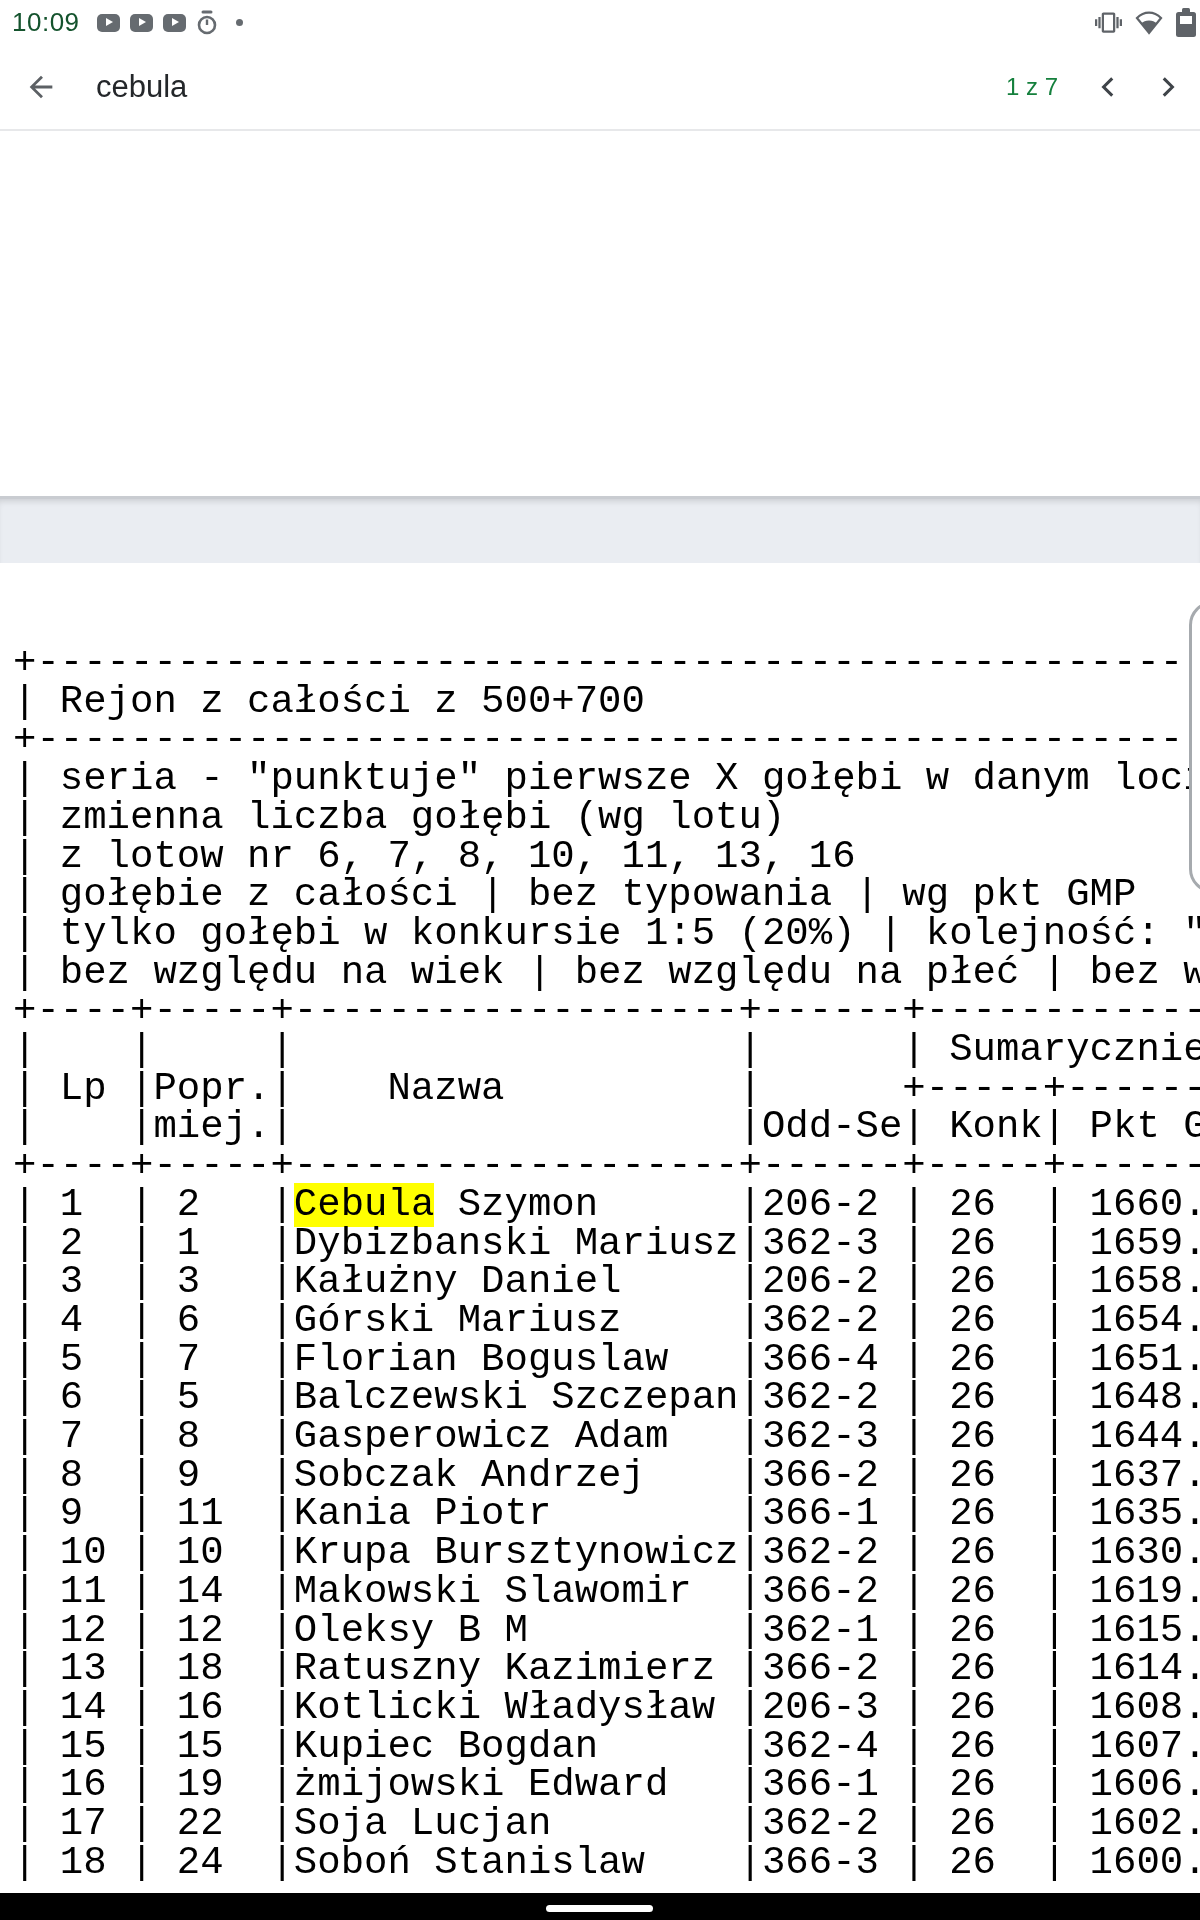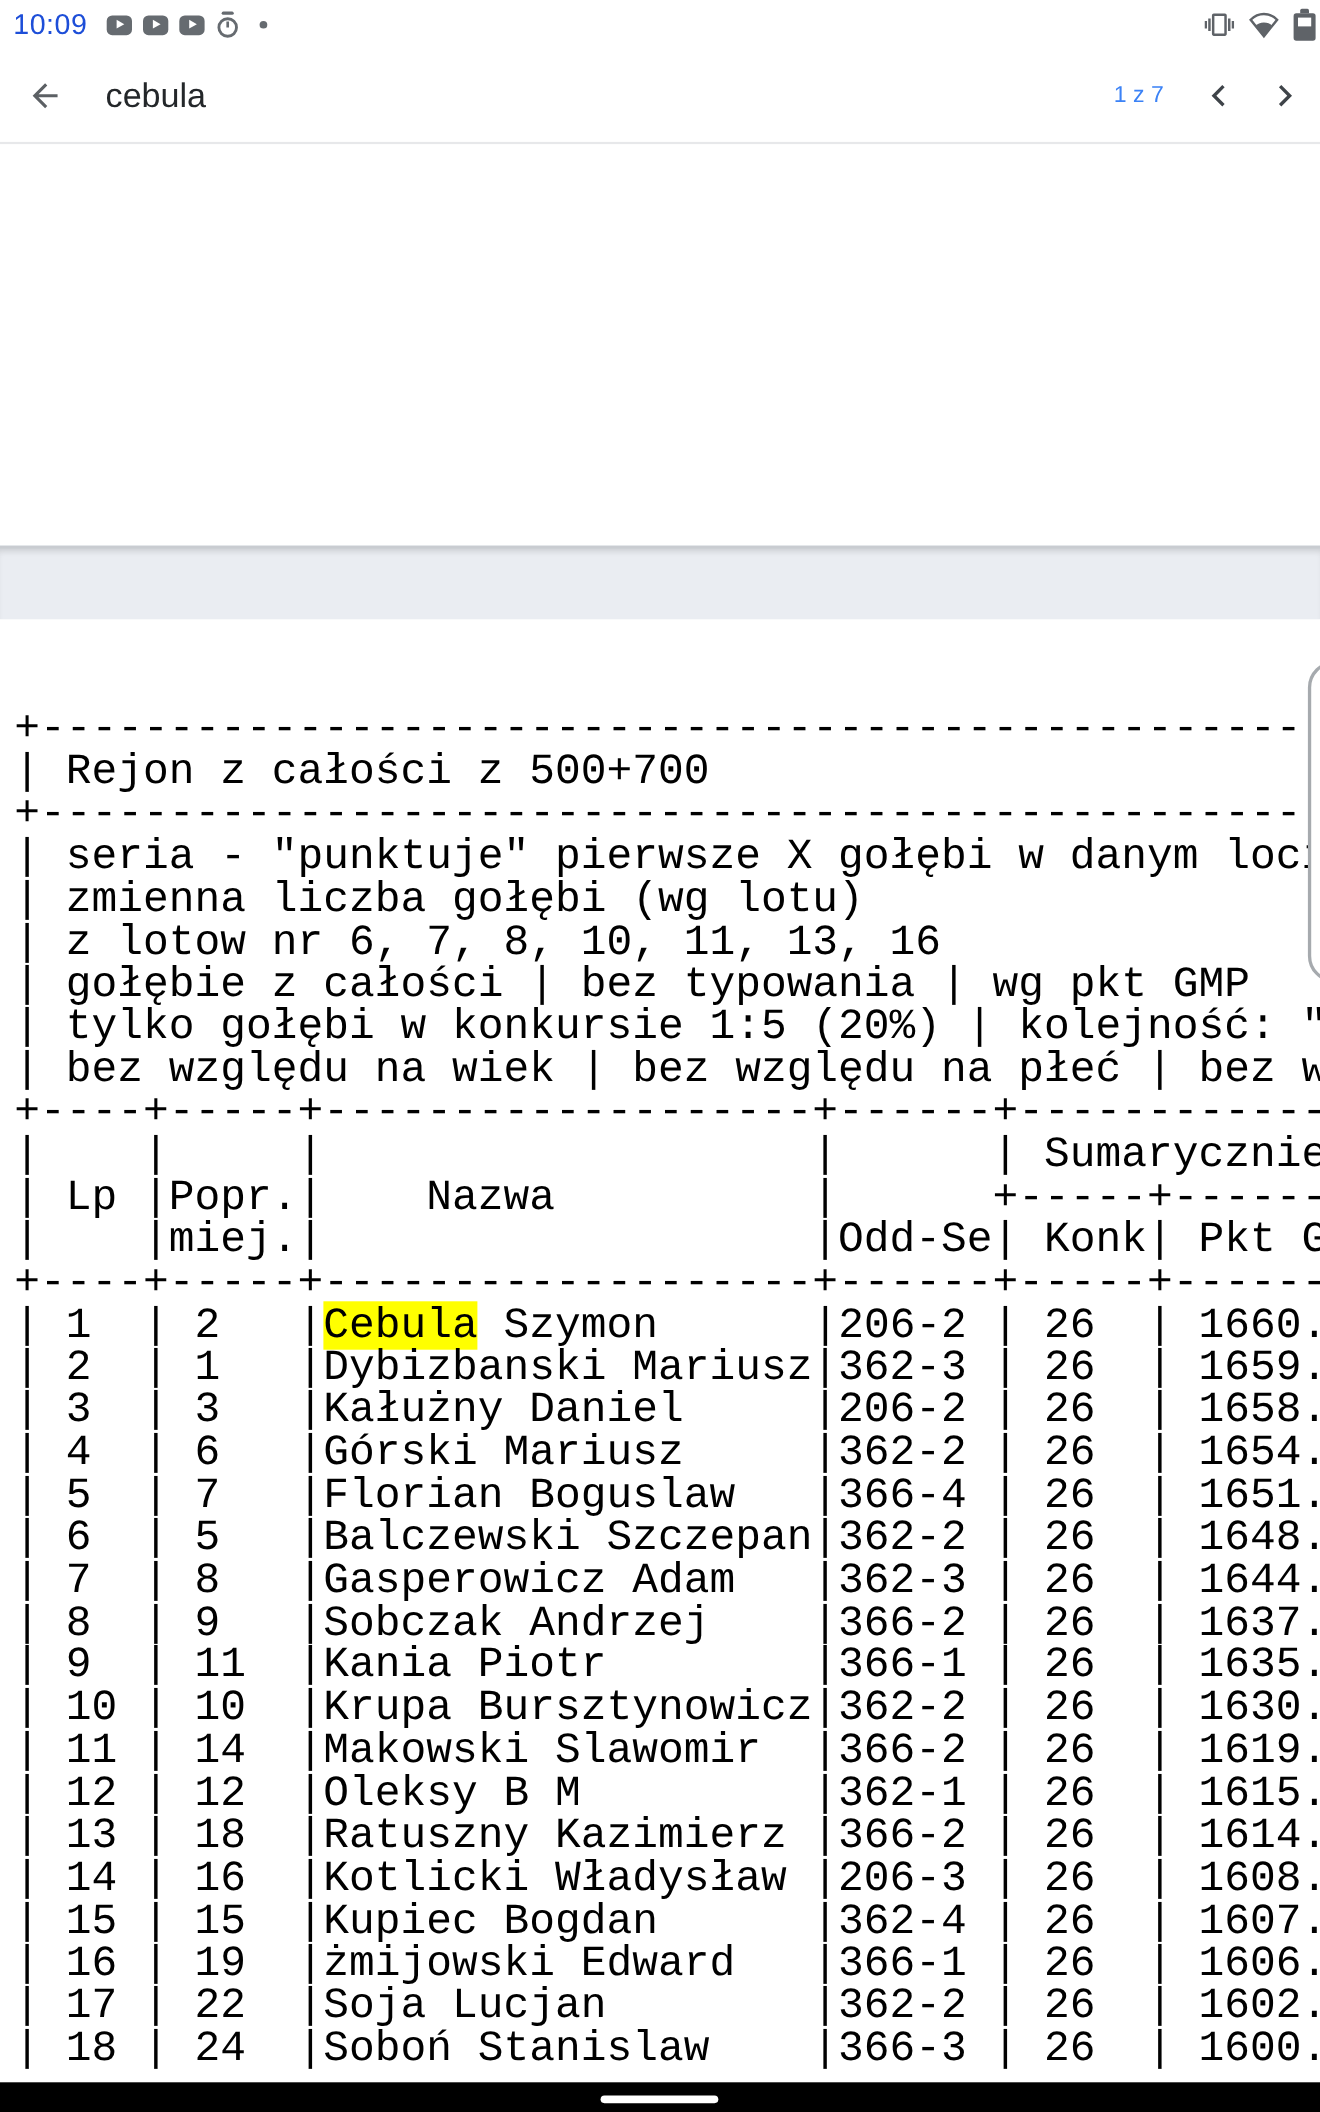--- a/index.html
+++ b/index.html
@@ -7,40 +7,40 @@
   body {
     position:relative; overflow:hidden; background:#ffffff;
     font-family:"Liberation Sans", sans-serif;
   }
 
   
   .status-bar{
     position:absolute; left:0; top:0; width:1200px; height:45px;
     display:flex; align-items:center; padding:0 4px 0 12px; color:#63676b;
   }
-  .time{ font-size:26px; letter-spacing:.5px; margin-right:17px; color:#1d4ed8; }
+  .time{ font-size:26px; letter-spacing:.5px; margin-right:17px; color:#14532d; }
   .notif{ display:flex; align-items:center; gap:10px; }
   .yt{ position:relative; width:23px; height:18px; background:#666b70; border-radius:5px; display:inline-block; }
   .yt::before{ content:""; position:absolute; left:9px; top:4.5px;
     border-left:7px solid #fff; border-top:4.5px solid transparent; border-bottom:4.5px solid transparent; }
   .dot{ width:7px; height:7px; border-radius:50%; background:#666b70; display:inline-block; margin-left:8px; }
   .sb-right{ margin-left:auto; display:flex; align-items:center; gap:12px; }
   .batt{ position:relative; width:20px; height:25px; background:#5f6368; border-radius:2.5px; margin-top:4px; }
   .batt::before{ content:""; position:absolute; left:6px; top:-4px; width:8px; height:4px; background:#5f6368; border-radius:1.5px 1.5px 0 0; }
   .batt .lvl{ position:absolute; left:4px; top:4px; width:12px; height:8px; background:#fff; }
 
   
   .app-bar{
     position:absolute; left:0; top:45px; width:1200px; height:86px;
     background:#fff; border-bottom:2px solid #e7e8ea;
     display:flex; align-items:center;
   }
   .back-btn{ background:none; border:none; margin-left:24px; width:36px; height:36px; cursor:pointer; }
   .query{ margin-left:36px; font-size:31px; color:#24272a; }
-  .match-counter{ margin-left:auto; font-size:21px; color:#3b82f6; }
+  .match-counter{ margin-left:auto; font-size:24px; color:#15803d; }
   .chev-btn{ background:none; border:none; cursor:pointer; width:28px; height:30px; }
   .chev-prev{ margin-left:38px; }
   .chev-next{ margin-left:30px; margin-right:18px; }
 
   
   .page-gap{
     position:absolute; left:0; top:496px; width:1200px; height:67px;
     background:#eaedf2; border-top:3px solid #c9ccd1;
     box-shadow:inset 0 5px 6px -3px rgba(0,0,0,.14);
   }

